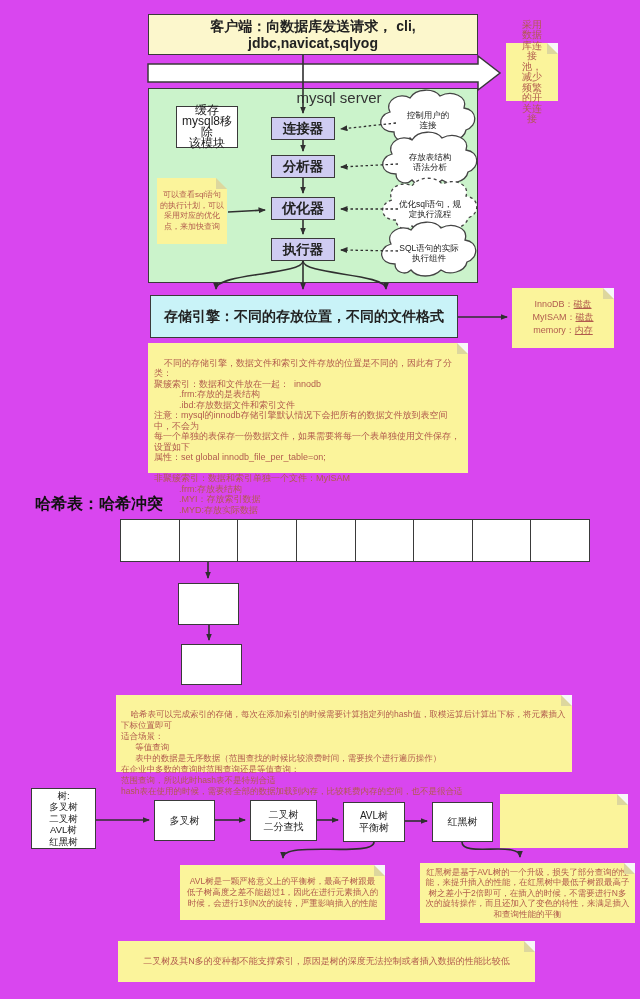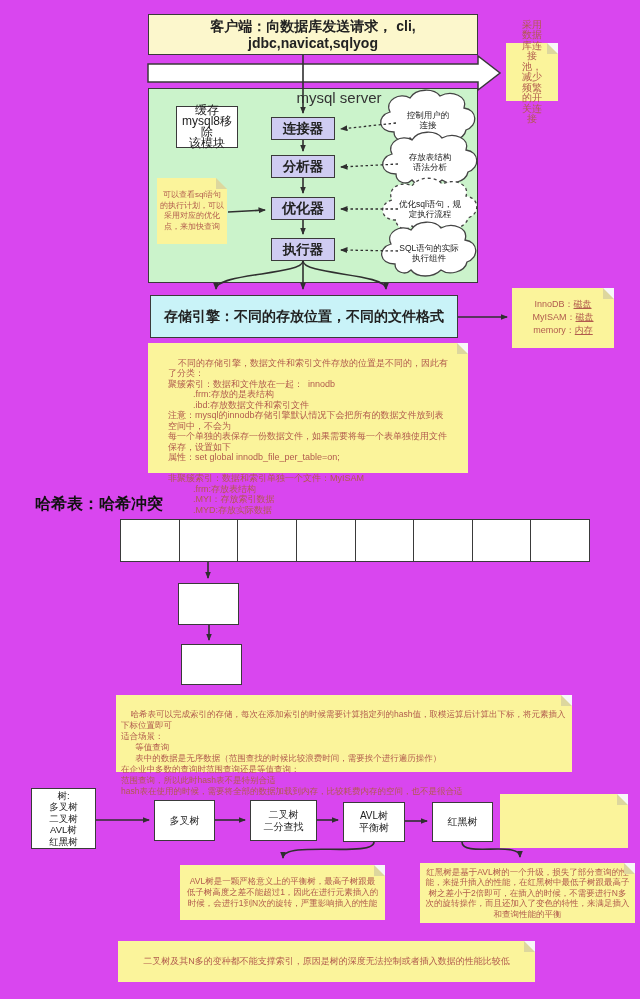--- a/index.html
+++ b/index.html
@@ -54,21 +54,21 @@
 
   <div class="abs box center layer1" style="left:150px;top:295px;width:308px;height:43px;background:#c9f3f8;font-size:14px;font-weight:600;">存储引擎：不同的存放位置，不同的文件格式</div>
 
   <div class="abs note layer1" style="left:512px;top:288px;width:102px;height:60px;padding-top:10px;text-align:center;">
     <span class="fold"></span>
     <div class="engine-row"><span>InnoDB：</span><span class="engine-val">磁盘</span></div>
     <div class="engine-row"><span>MyISAM：</span><span class="engine-val">磁盘</span></div>
     <div class="engine-row"><span>memory：</span><span class="engine-val">内存</span></div>
   </div>
 
-  <div class="abs note pre layer1" style="left:148px;top:343px;width:320px;height:130px;font-size:9px;line-height:10.5px;padding:4px 20px;">
+  <div class="abs note pre layer1" style="left:148px;top:343px;width:320px;height:130px;font-size:9px;line-height:10.5px;padding:4px 6px;">
     <span class="fold"></span><span>不同的存储引擎，数据文件和索引文件存放的位置是不同的，因此有了分类：
 聚簇索引：数据和文件放在一起：  innodb
           .frm:存放的是表结构
           .ibd:存放数据文件和索引文件
 注意：mysql的innodb存储引擎默认情况下会把所有的数据文件放到表空间中，不会为
 每一个单独的表保存一份数据文件，如果需要将每一个表单独使用文件保存，设置如下
 属性：set global innodb_file_per_table=on;
 
 非聚簇索引：数据和索引单独一个文件：MyISAM
           .frm:存放表结构

